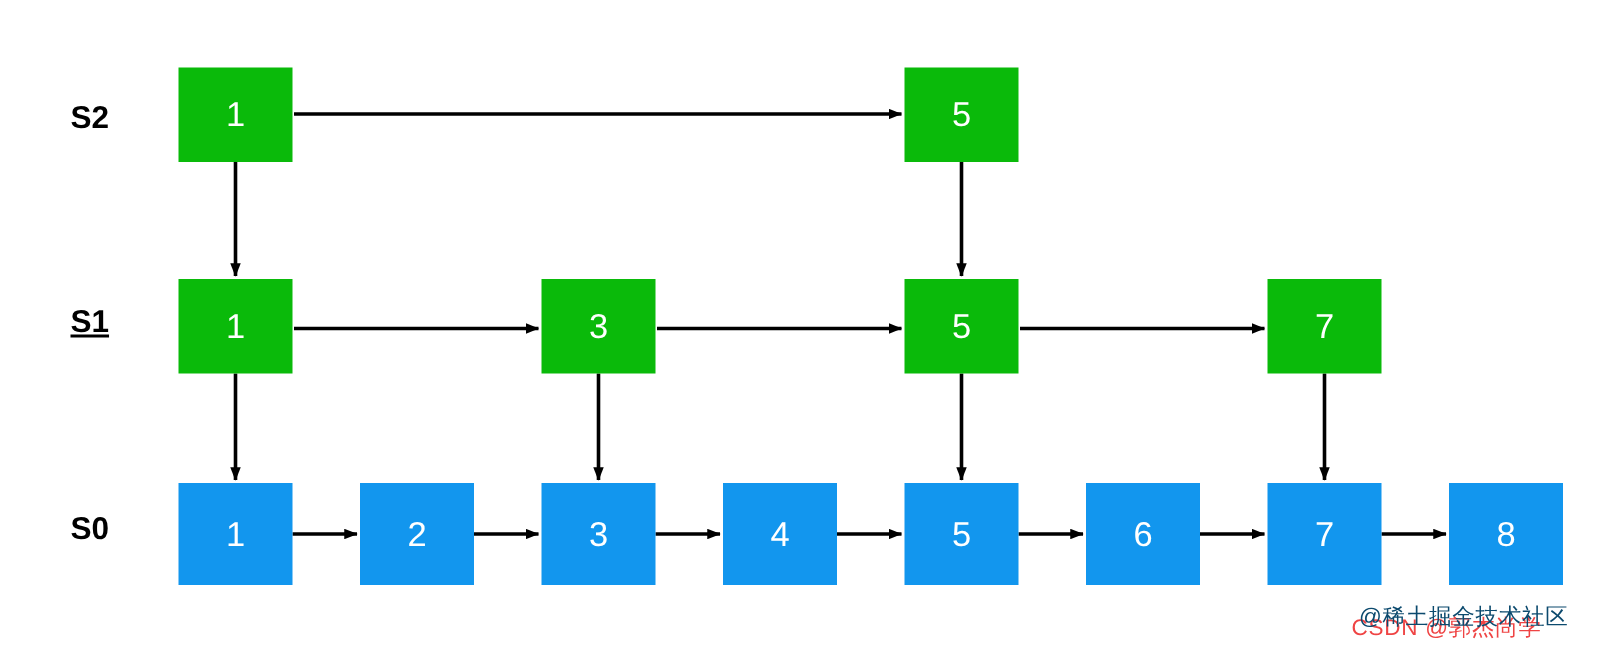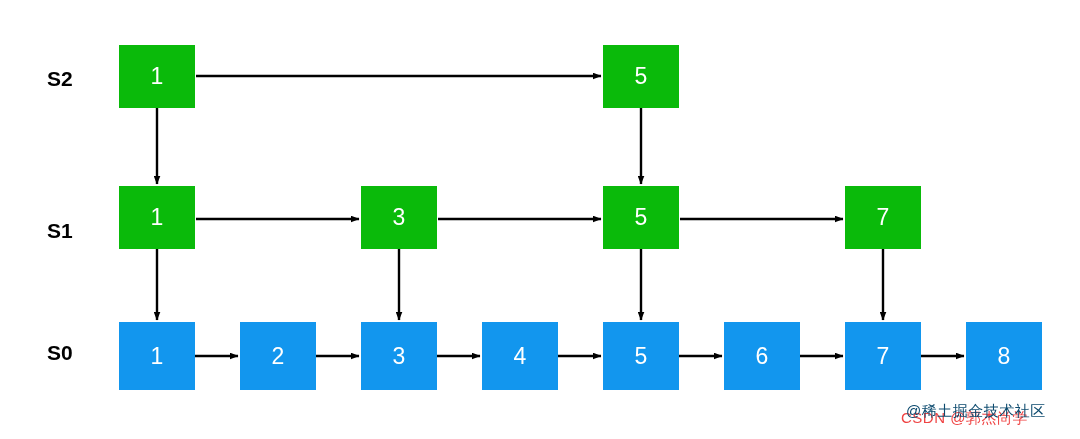--- a/index.html
+++ b/index.html
@@ -98,21 +98,21 @@
         <line x1="157" y1="249" x2="157" y2="320" stroke="#000000" stroke-width="2.4" marker-end="url(#arrowhead)"></line>
         <line x1="641" y1="108" x2="641" y2="184" stroke="#000000" stroke-width="2.4" marker-end="url(#arrowhead)"></line>
         <line x1="399" y1="249" x2="399" y2="320" stroke="#000000" stroke-width="2.4" marker-end="url(#arrowhead)"></line>
         <line x1="641" y1="249" x2="641" y2="320" stroke="#000000" stroke-width="2.4" marker-end="url(#arrowhead)"></line>
         <line x1="883" y1="249" x2="883" y2="320" stroke="#000000" stroke-width="2.4" marker-end="url(#arrowhead)"></line>
       </g>
   </svg>
 
   <div id="labels-layer">
       <div class="level-label" style="left: 47px; top: 68px;">S2</div>
-      <div class="level-label" style="left: 47px; top: 220px;">S1</div>
+      <div class="level-label" style="left: 47px; top: 204px; text-decoration: underline;">S1</div>
       <div class="level-label" style="left: 47px; top: 342px;">S0</div>
     </div>
   <div id="nodes-layer">
       <div class="node green" style="left: 119px; top: 45px; width: 76px; height: 63px;">
         <span class="node-value">1</span>
       </div>
       <div class="node green" style="left: 603px; top: 45px; width: 76px; height: 63px;">
         <span class="node-value">5</span>
       </div>
       <div class="node green" style="left: 119px; top: 186px; width: 76px; height: 63px;">

